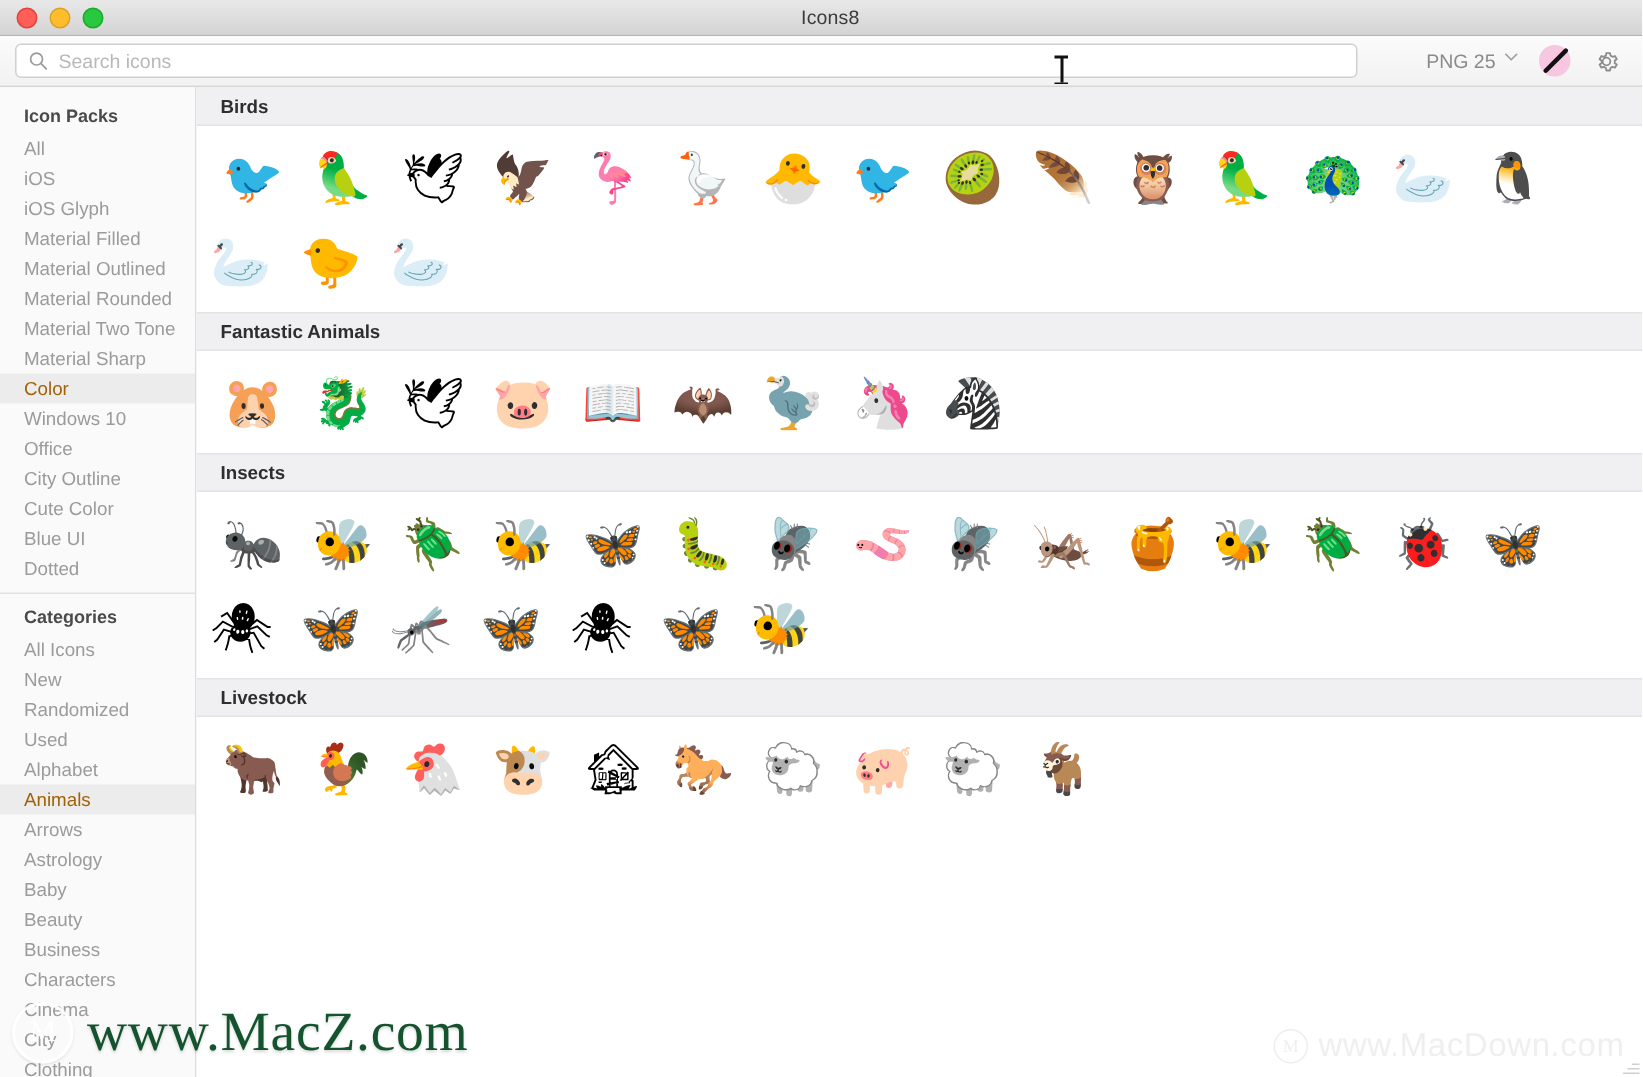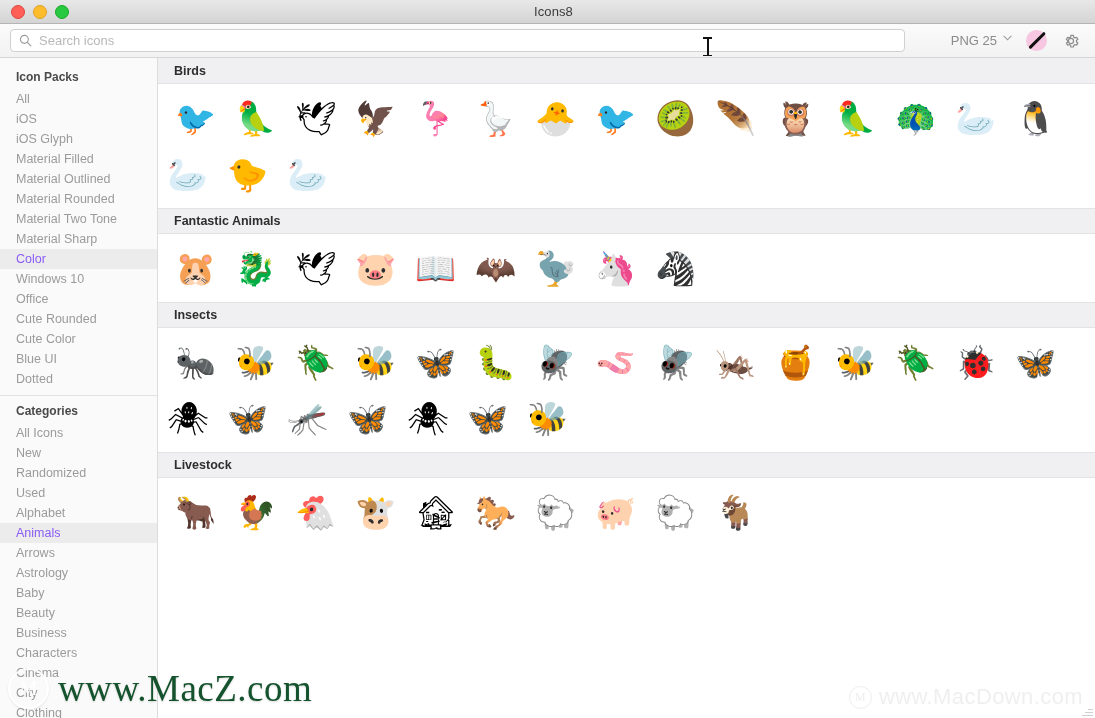--- a/index.html
+++ b/index.html
@@ -138,21 +138,21 @@
   .gear-btn { width: 20px; height: 20px; display:flex; align-items:center; justify-content:center; }
 
   
   .body-row {
     display: flex;
     height: calc(718px - 23px - 34px);
   }
 
   
   .sidebar {
-    width: 158px;
+    width: 131px;
     background: #fafafa;
     border-right: 1px solid #dcdcdc;
     overflow: hidden;
     padding-top: 8px;
     box-sizing: border-box;
     position: relative;
   }
   .side-group-title {
     font-size: 12px;
     font-weight: bold;
@@ -163,21 +163,21 @@
     font-size: 12.5px;
     color: #9b9b9b;
     padding: 1px 0 1px 16px;
     height: 18px;
     line-height: 18px;
     cursor: default;
     white-space: nowrap;
   }
   .side-item.selected {
     background: #ececec;
-    color: #8b5cf6;
+    color: #a16207;
   }
   .side-sep {
     height: 1px;
     background: #e2e2e2;
     margin: 6px 0 4px 0;
   }
 
   
   .content {
     flex: 1;
@@ -347,21 +347,21 @@
       <div class="side-item">iOS</div>
       <div class="side-item">iOS Glyph</div>
       <div class="side-item">Material Filled</div>
       <div class="side-item">Material Outlined</div>
       <div class="side-item">Material Rounded</div>
       <div class="side-item">Material Two Tone</div>
       <div class="side-item">Material Sharp</div>
       <div class="side-item selected">Color</div>
       <div class="side-item">Windows 10</div>
       <div class="side-item">Office</div>
-      <div class="side-item">Cute Rounded</div>
+      <div class="side-item">City Outline</div>
       <div class="side-item">Cute Color</div>
       <div class="side-item">Blue UI</div>
       <div class="side-item">Dotted</div>
 
       <div class="side-sep"></div>
 
       <div class="side-group-title">Categories</div>
       <div class="side-item">All Icons</div>
       <div class="side-item">New</div>
       <div class="side-item">Randomized</div>

